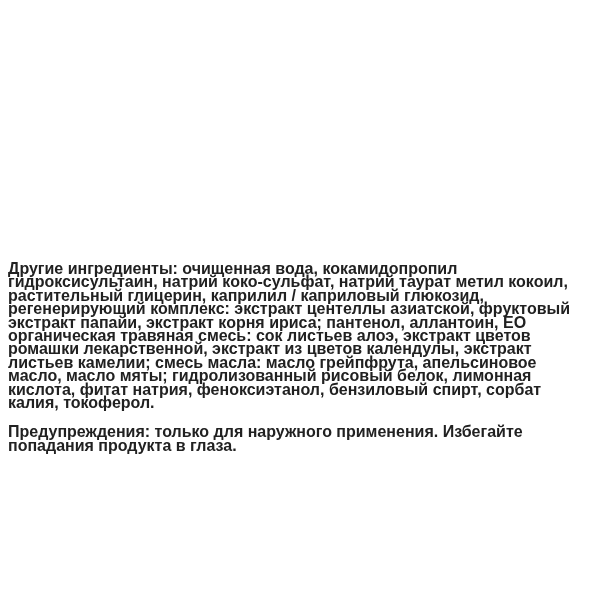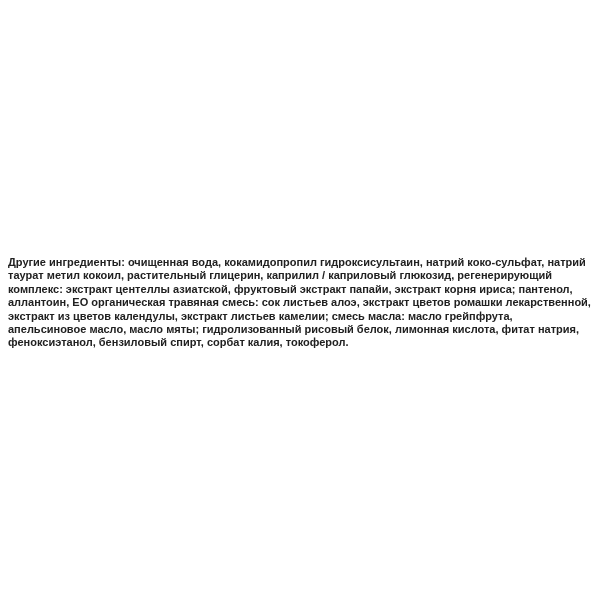--- a/index.html
+++ b/index.html
@@ -15,32 +15,33 @@
       overflow: hidden;
       font-family: "Liberation Sans", "DejaVu Sans", sans-serif;
     }
     .text-block {
       position: absolute;
       top: 246px;
       left: 8px;
       right: 8px;
     }
     .text-block p {
-      margin: 10px 0 6px 0;
-      font-size: 11px;
+      margin: 16px 0 6px 0;
+      font-size: 16px;
       font-weight: 700;
       line-height: 13.4px;
       letter-spacing: 0;
       color: #212121;
       text-align: left;
     }
     .text-block p:last-child {
       margin-bottom: 0;
     }
   </style>
 </head>
 <body>
 
 <div class="page">
   <div class="text-block">
     <p>Другие ингредиенты: очищенная вода, кокамидопропил гидроксисультаин, натрий коко-сульфат, натрий таурат метил кокоил, растительный глицерин, каприлил / каприловый глюкозид, регенерирующий комплекс: экстракт центеллы азиатской, фруктовый экстракт папайи, экстракт корня ириса; пантенол, аллантоин, EO органическая травяная смесь: сок листьев алоэ, экстракт цветов ромашки лекарственной, экстракт из цветов календулы, экстракт листьев камелии; смесь масла: масло грейпфрута, апельсиновое масло, масло мяты; гидролизованный рисовый белок, лимонная кислота, фитат натрия, феноксиэтанол, бензиловый спирт, сорбат калия, токоферол.</p>
+    <p>Предупреждения: только для наружного применения. Избегайте попадания продукта в глаза.</p>
   </div>
 </div>
 
 </body></html>

